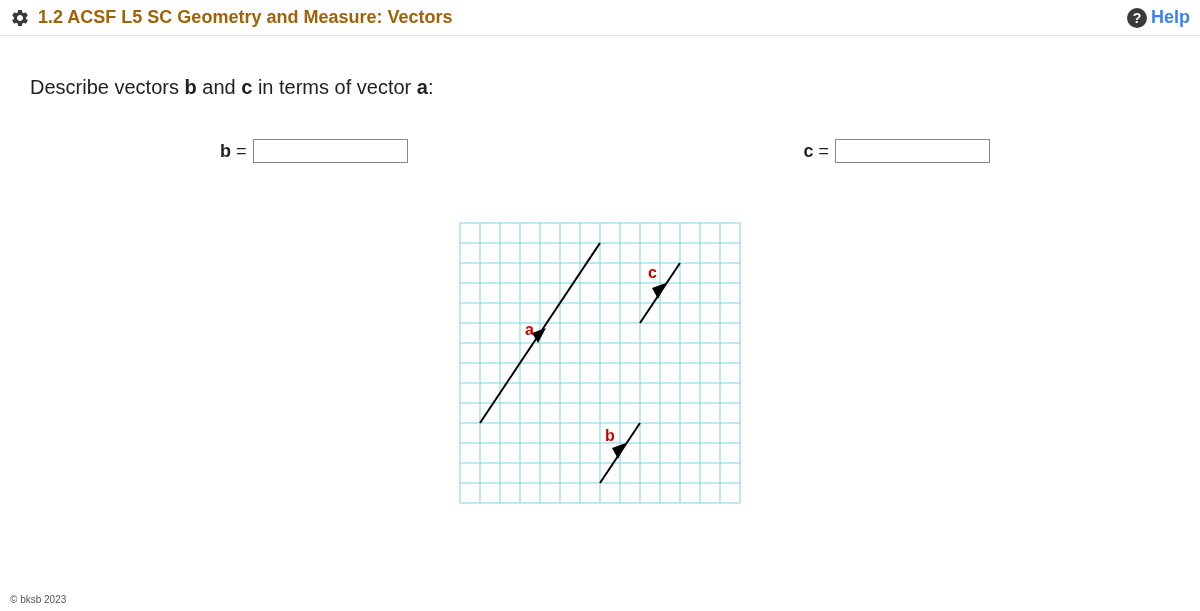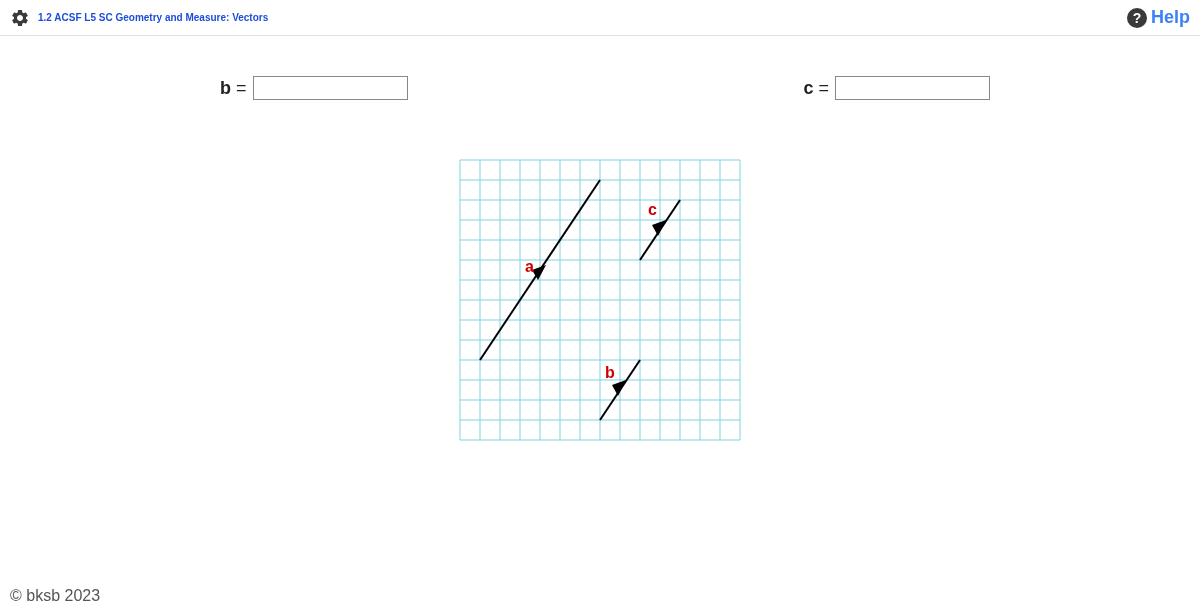--- a/index.html
+++ b/index.html
@@ -27,23 +27,23 @@
     }
     .gear-icon {
       width: 20px;
       height: 20px;
       display: flex;
       align-items: center;
       justify-content: center;
     }
     .gear-icon svg { width: 20px; height: 20px; fill: #3a3a3a; }
     .header-title {
-      font-size: 10px;
-      font-weight: bold;
-      color: #1d4ed8;
+      font-size: 18px;
+      font-weight: bold;
+      color: #a16207;
     }
     .header-right {
       display: flex;
       align-items: center;
       gap: 4px;
       cursor: pointer;
     }
     .help-icon {
       width: 20px;
       height: 20px;
@@ -112,21 +112,21 @@
     .diagram {
       width: 300px;
       height: 300px;
       background: #fff;
       position: relative;
     }
     .footer {
       position: absolute;
       bottom: 6px;
       left: 10px;
-      font-size: 16px;
+      font-size: 10px;
       color: #555;
     }
   </style>
 </head>
 <body>
 
 <div class="header">
   <div class="header-left">
     <span class="gear-icon">
       <svg viewBox="0 0 24 24">
@@ -136,20 +136,23 @@
     <span class="header-title">1.2 ACSF L5 SC Geometry and Measure: Vectors</span>
   </div>
   <div class="header-right">
     <span class="help-icon">?</span>
     <span class="help-text">Help</span>
   </div>
 </div>
 
 <div class="content">
 
+  <div class="question">
+    <span>Describe vectors </span><b>b</b><span> and </span><b>c</b><span> in terms of vector </span><b>a</b><span>:</span>
+  </div>
 
   <div class="inputs-row">
     <div class="input-group">
       <span class="input-label"><b>b</b><span> =</span></span>
       <input type="text" class="answer-input" value="" style="">
     </div>
     <div class="input-group">
       <span class="input-label"><b>c</b><span> =</span></span>
       <input type="text" class="answer-input" value="" style="">
     </div>

